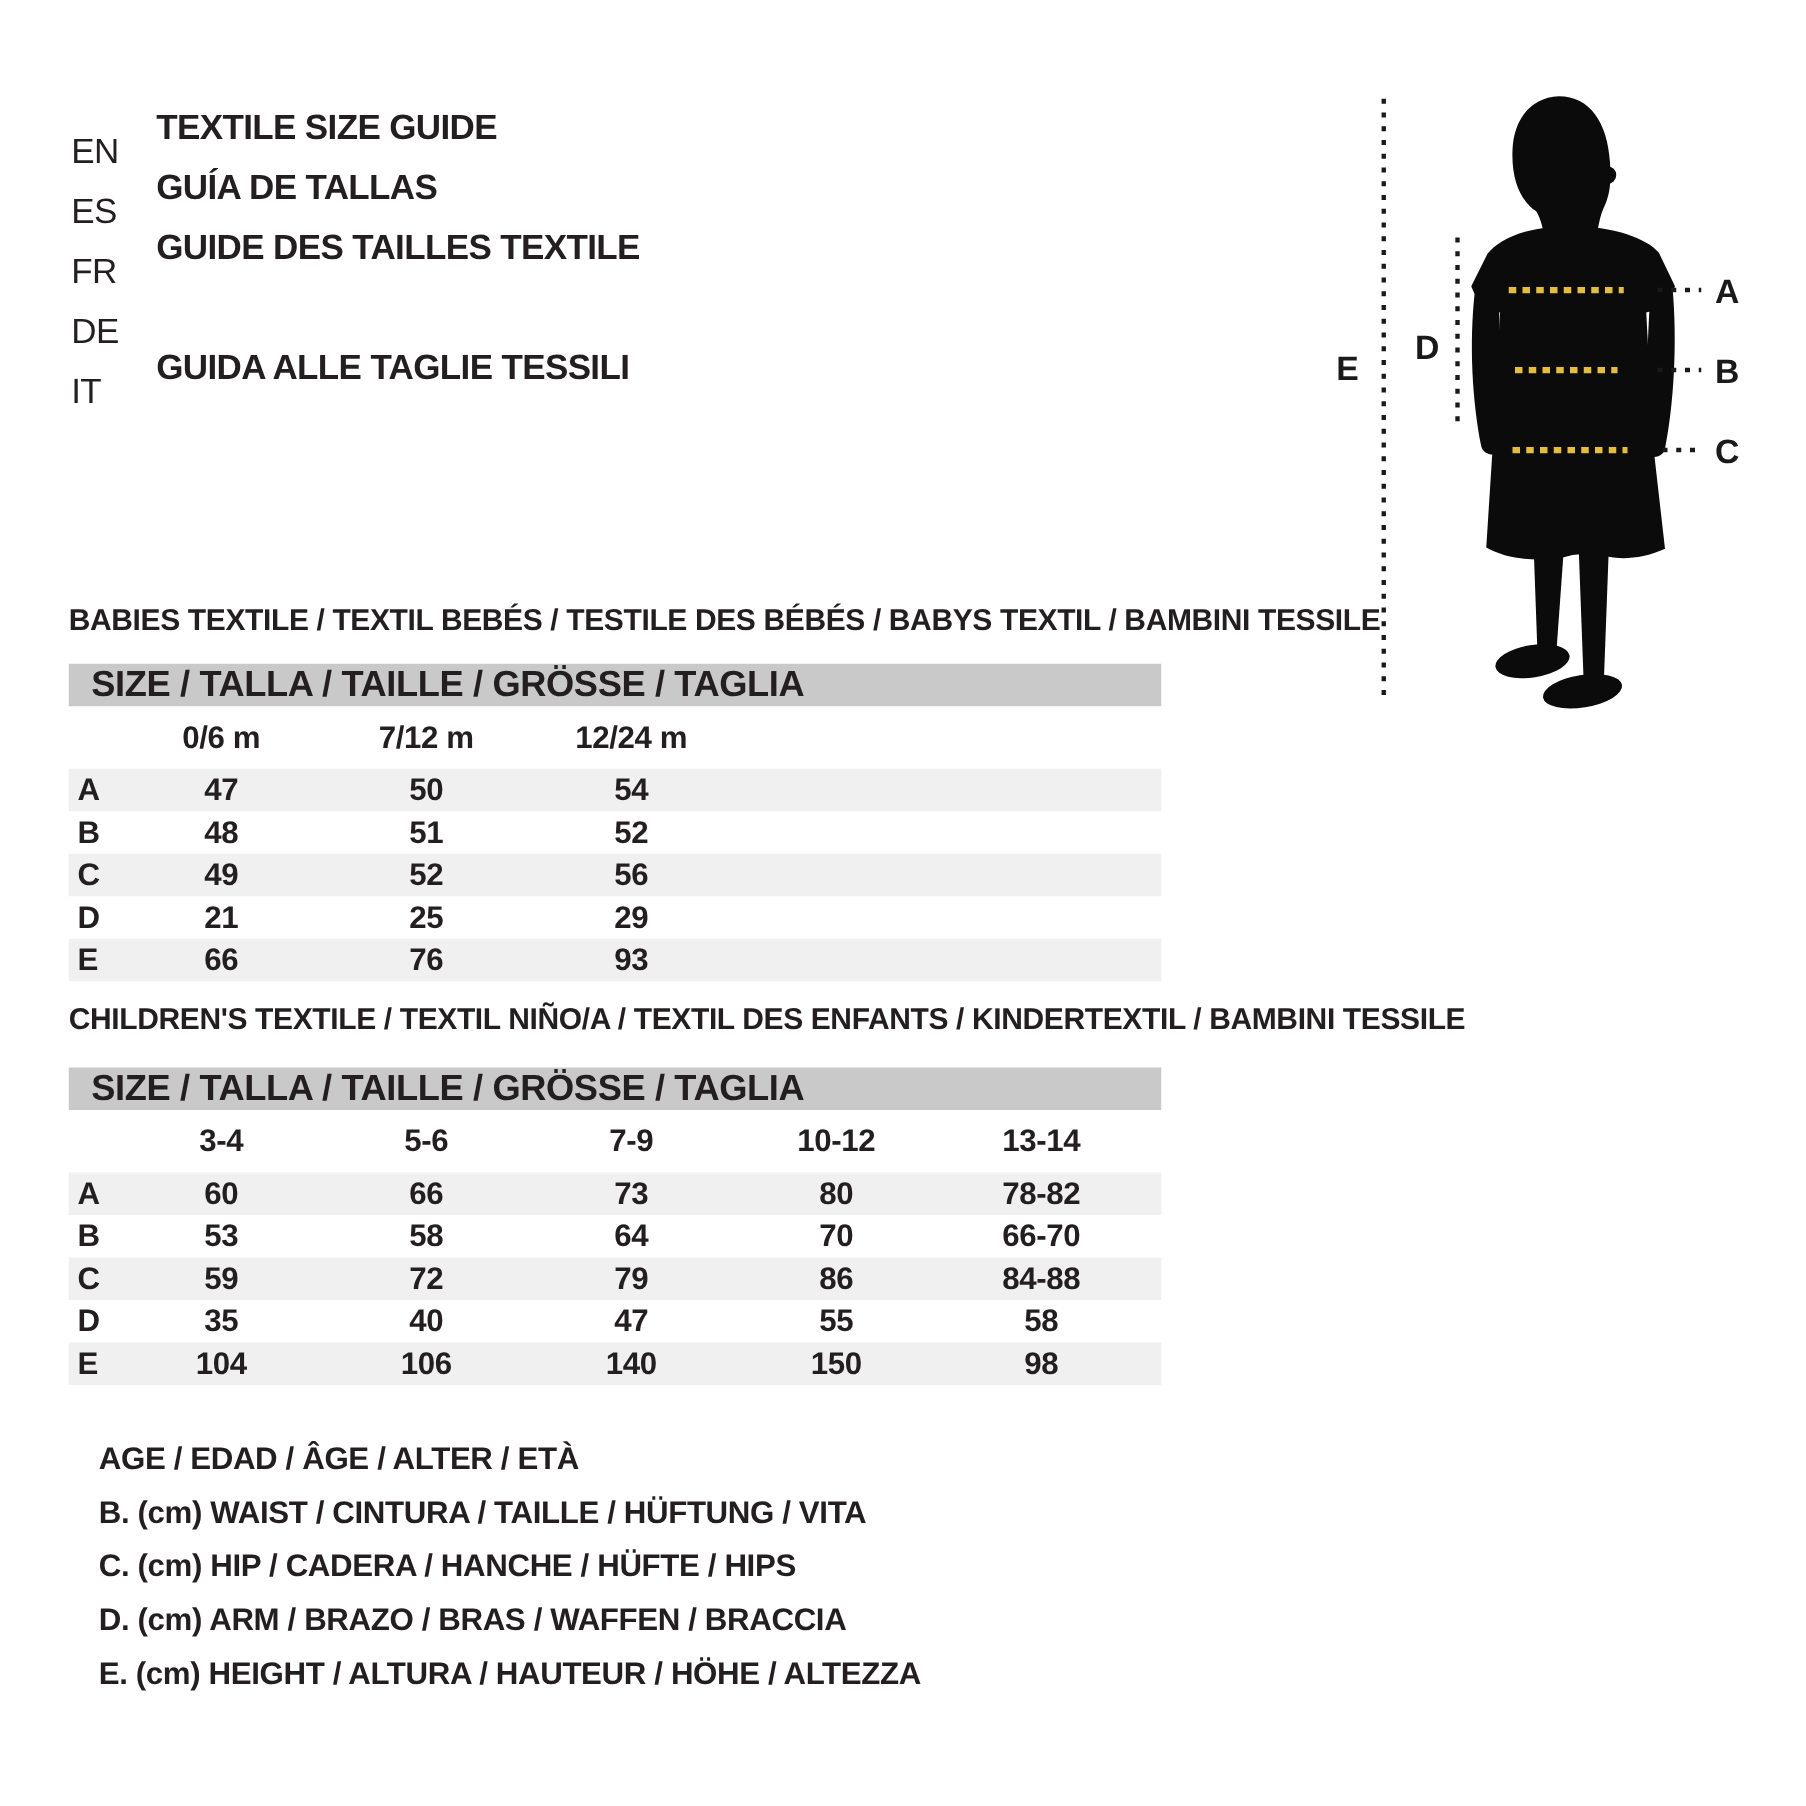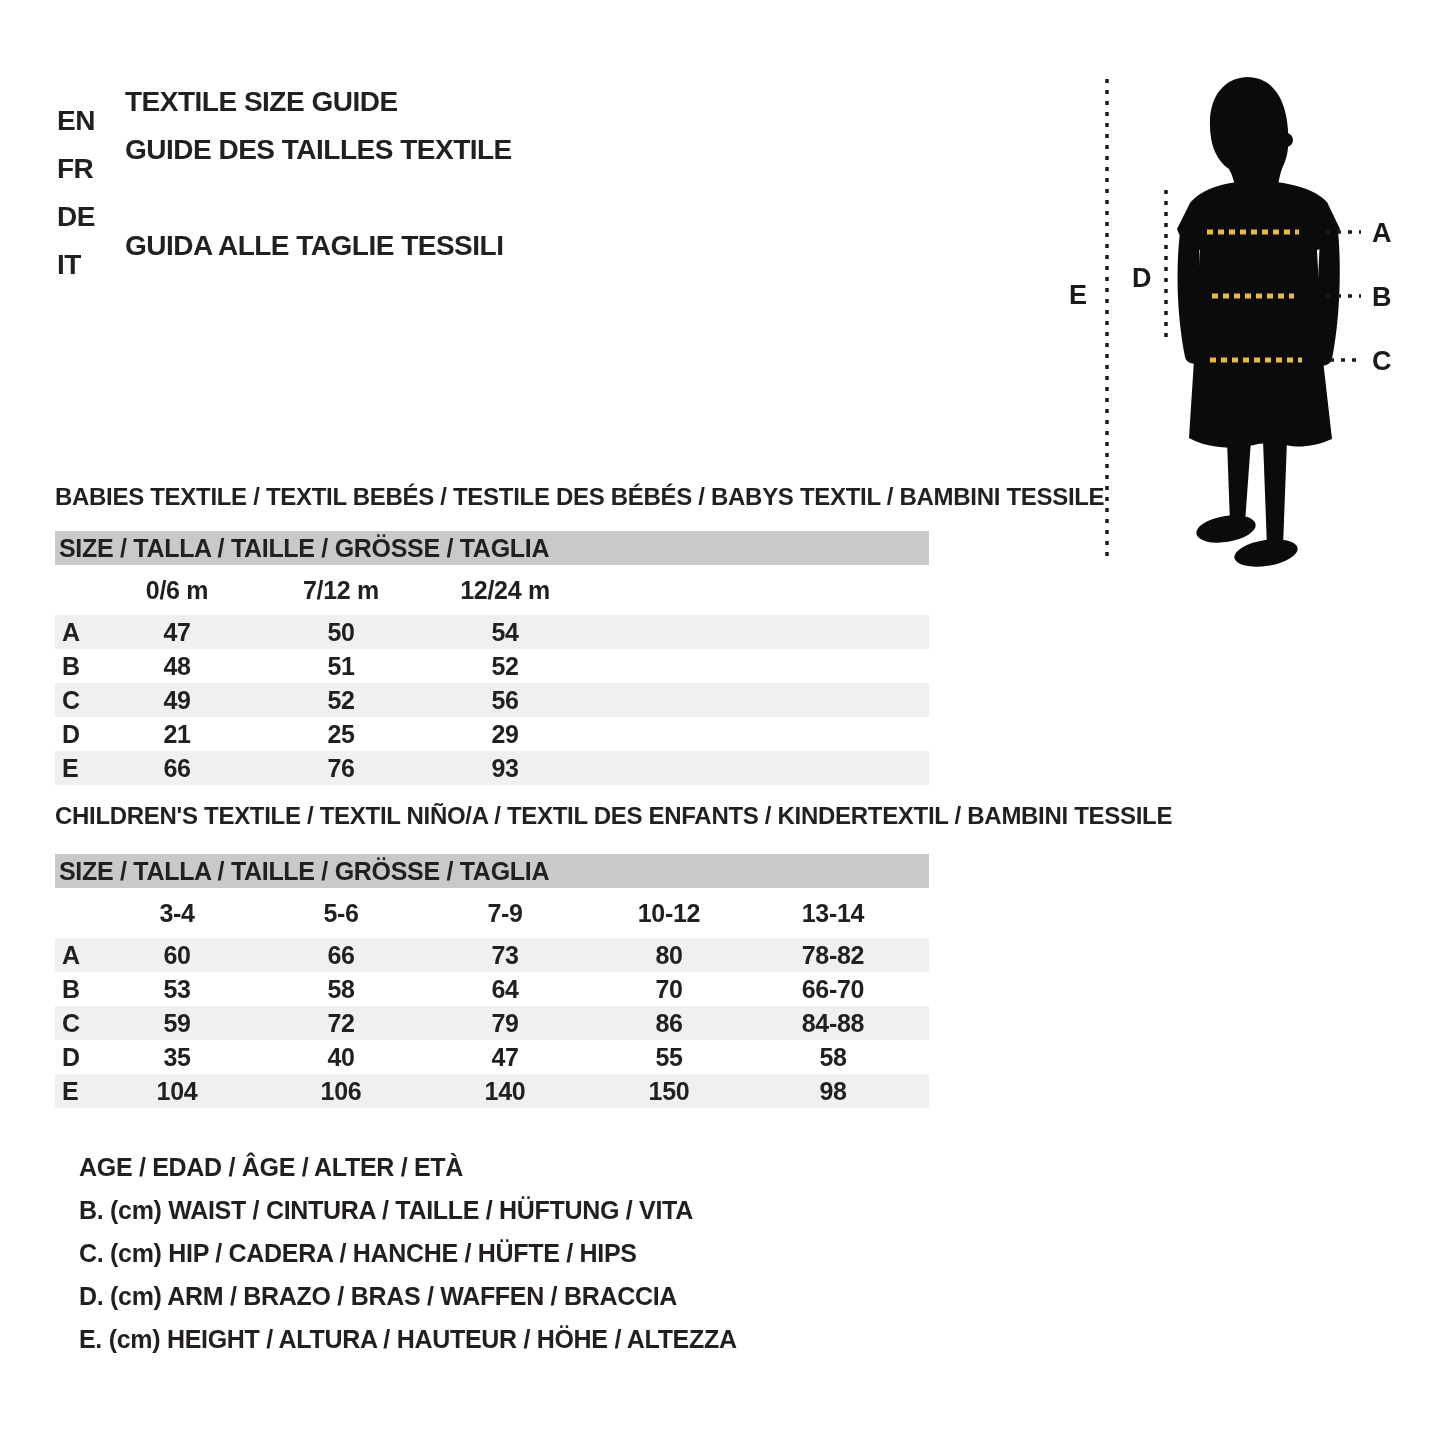--- a/index.html
+++ b/index.html
@@ -3,35 +3,35 @@
 <meta charset="utf-8">
 <style>
   html,body{margin:0;padding:0;background:#ffffff;}
   .sheet{
     position:relative;width:1445px;height:1445px;background:#fff;overflow:hidden;
     font-family:"Liberation Sans", sans-serif;color:#231f20;
   }
   
   .lang-header{position:absolute;left:57px;top:78px;}
   .lang-row{display:flex;align-items:center;height:48px;}
-  .lang-code{width:68px;font-size:28px;font-weight:700;letter-spacing:-0.5px;margin-top:37px;}
+  .lang-code{width:68px;font-size:28px;font-weight:400;letter-spacing:-0.5px;margin-top:37px;}
   .lang-title{font-size:28px;font-weight:700;letter-spacing:-0.5px;}
   
   .section-title{
     position:absolute;left:55px;font-size:24px;font-weight:700;letter-spacing:-0.3px;white-space:nowrap;
   }
   .babies-title{top:483px;}
   .children-title{top:802px;}
   
   .size-table{position:absolute;left:55px;width:874px;}
   .babies-table{top:531px;}
   .children-table{top:854px;}
   .size-bar{
     height:34px;background:#c9c9c9;display:flex;align-items:center;
-    padding-left:4px;font-size:25px;font-weight:700;letter-spacing:-0.3px;box-sizing:border-box;
+    padding-left:18px;font-size:29px;font-weight:700;letter-spacing:-0.3px;box-sizing:border-box;
   }
   .grid-row{display:grid;align-items:center;height:34px;font-size:25px;font-weight:700;letter-spacing:-0.3px;}
   .cols-row{height:50px;}
   .grid-3{grid-template-columns:40px 164px 164px 164px 1fr;}
   .grid-5{grid-template-columns:40px 164px 164px 164px 164px 164px 1fr;}
   .row-label{padding-left:7px;}
   .cell{text-align:center;}
   .striped{background:#f0f0f0;}
   
   .legend{position:absolute;left:57px;top:1146px;margin-left:22px;}
@@ -42,20 +42,24 @@
 </style>
 </head>
 <body>
 
 <div class="sheet">
 
   <div class="lang-header">
     <div class="lang-row">
       <span class="lang-code">EN</span>
       <span class="lang-title">TEXTILE SIZE GUIDE</span>
+    </div>
+    <div class="lang-row">
+      <span class="lang-code">ES</span>
+      <span class="lang-title">GUÍA DE TALLAS</span>
     </div>
     <div class="lang-row">
       <span class="lang-code">FR</span>
       <span class="lang-title">GUIDE DES TAILLES TEXTILE</span>
     </div>
     <div class="lang-row">
       <span class="lang-code">DE</span>
     </div>
     <div class="lang-row">
       <span class="lang-code">IT</span>

